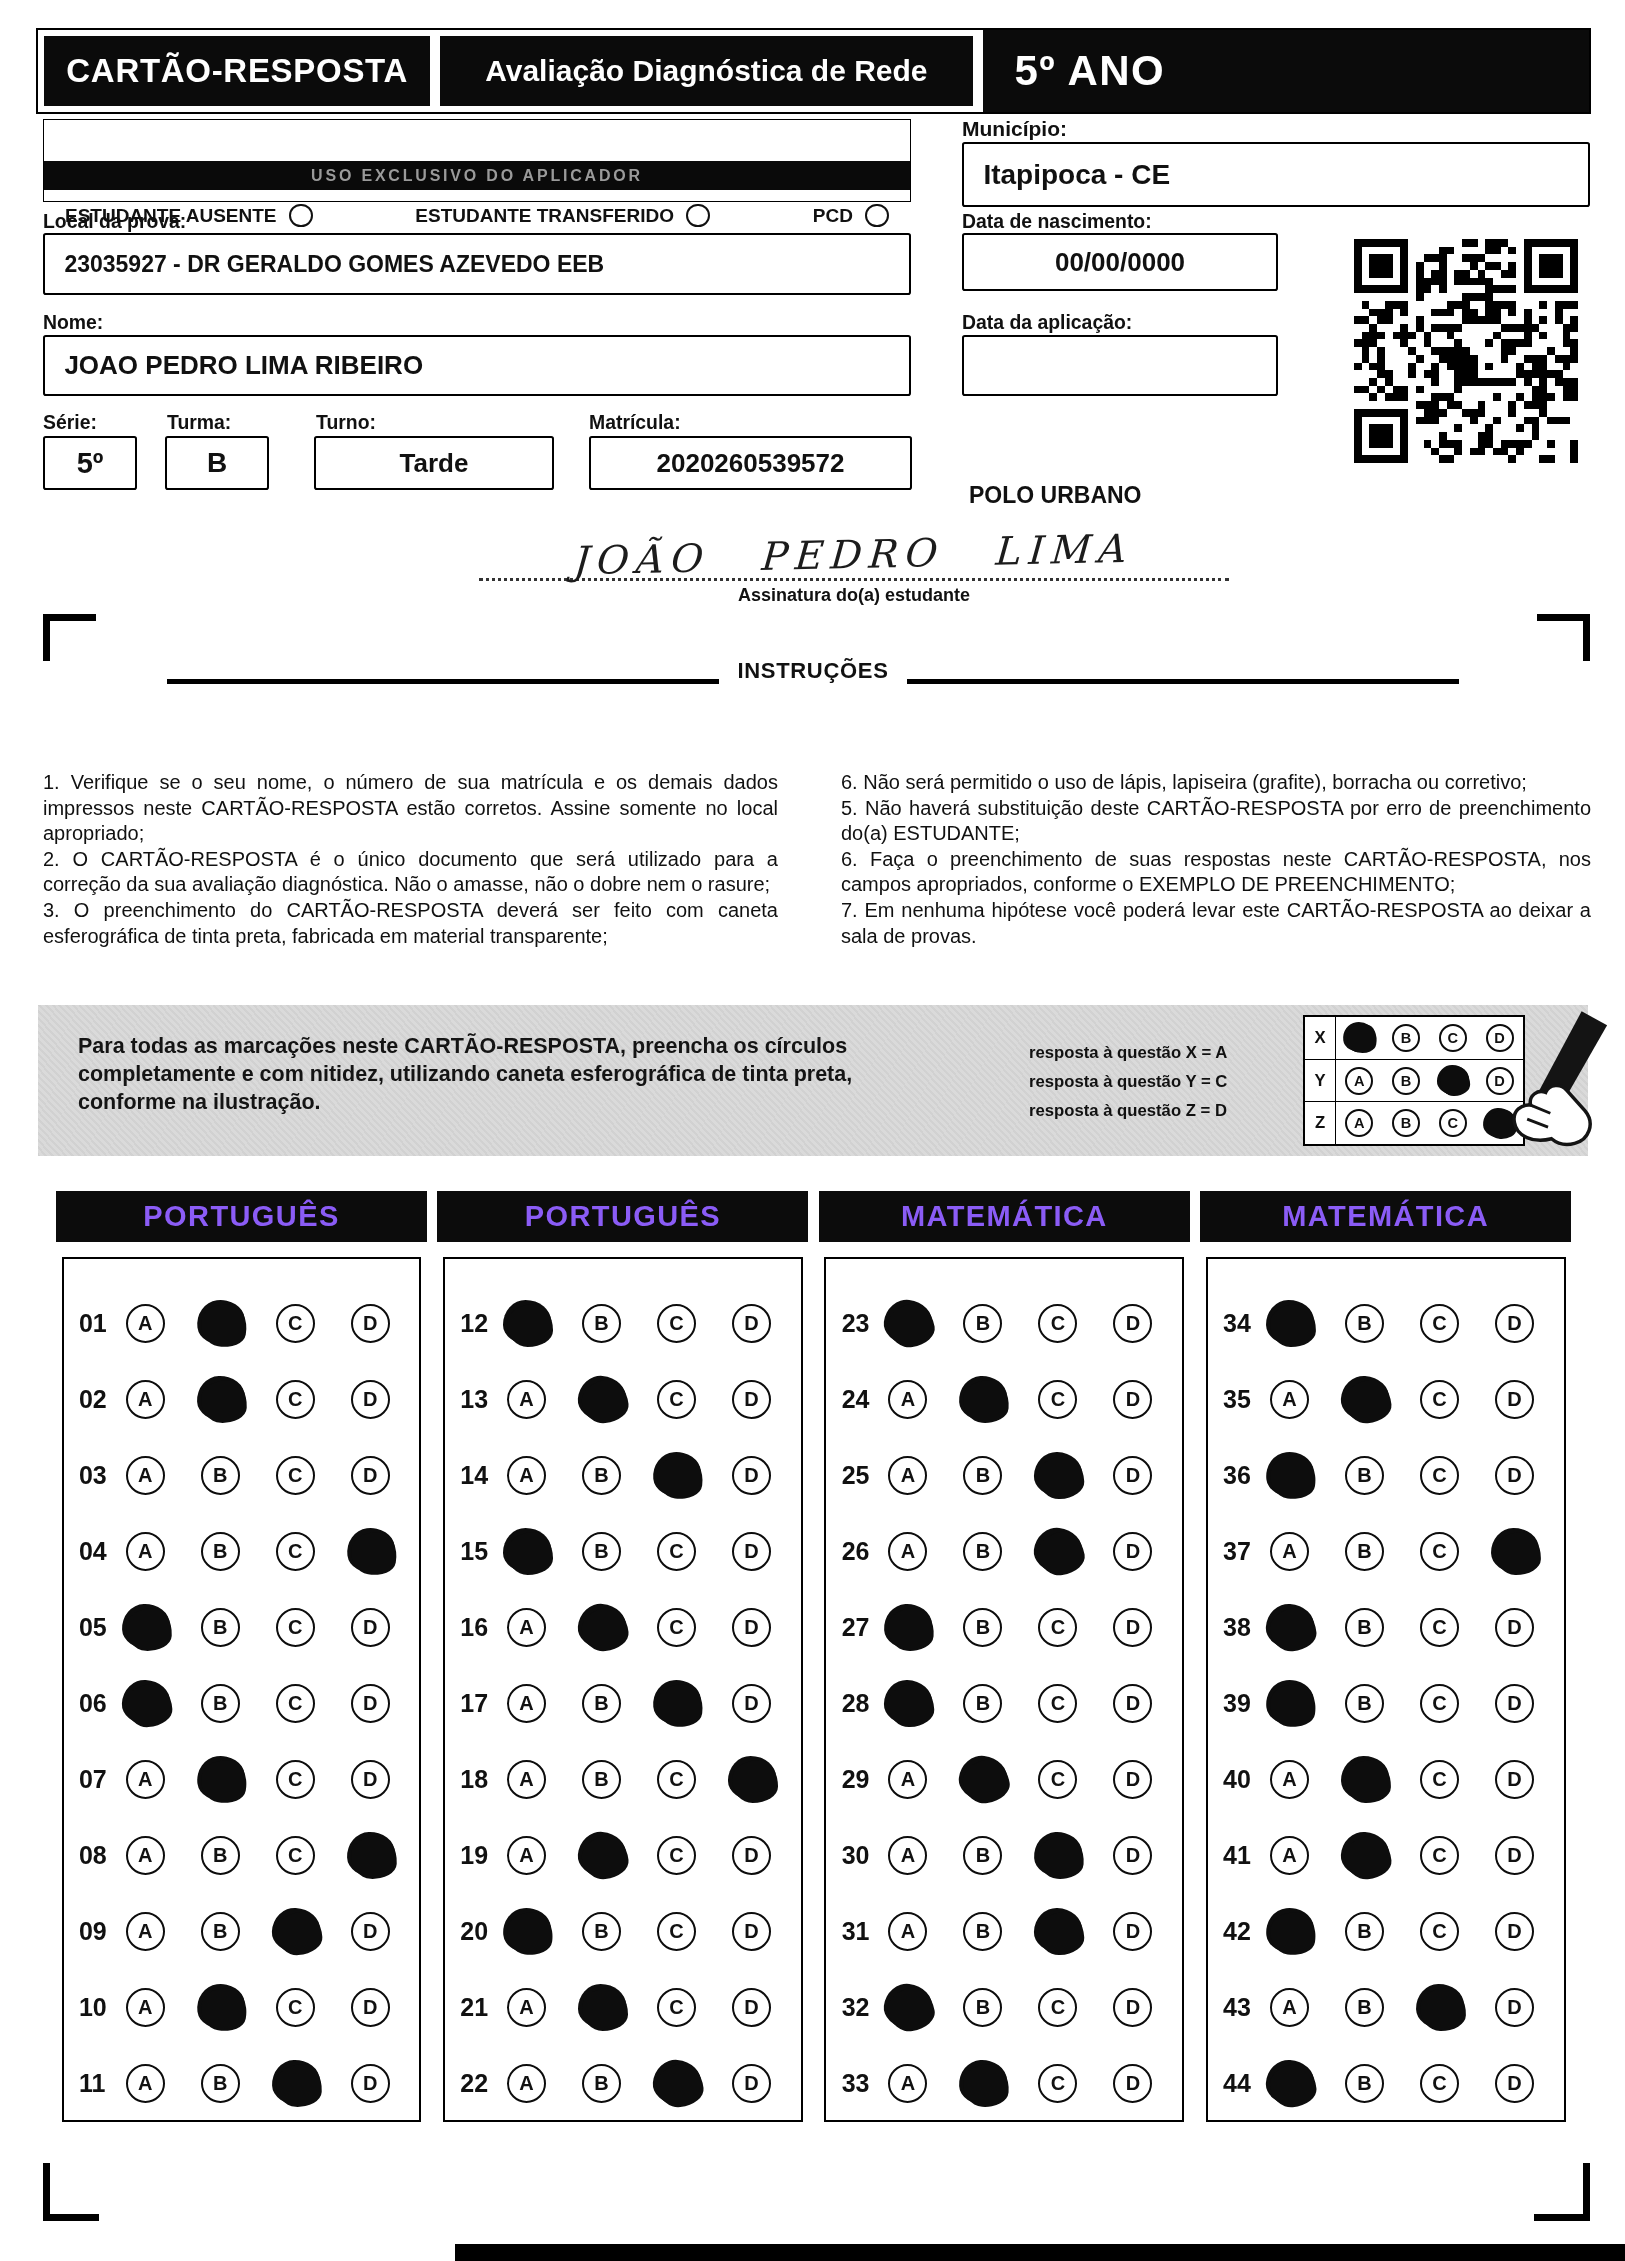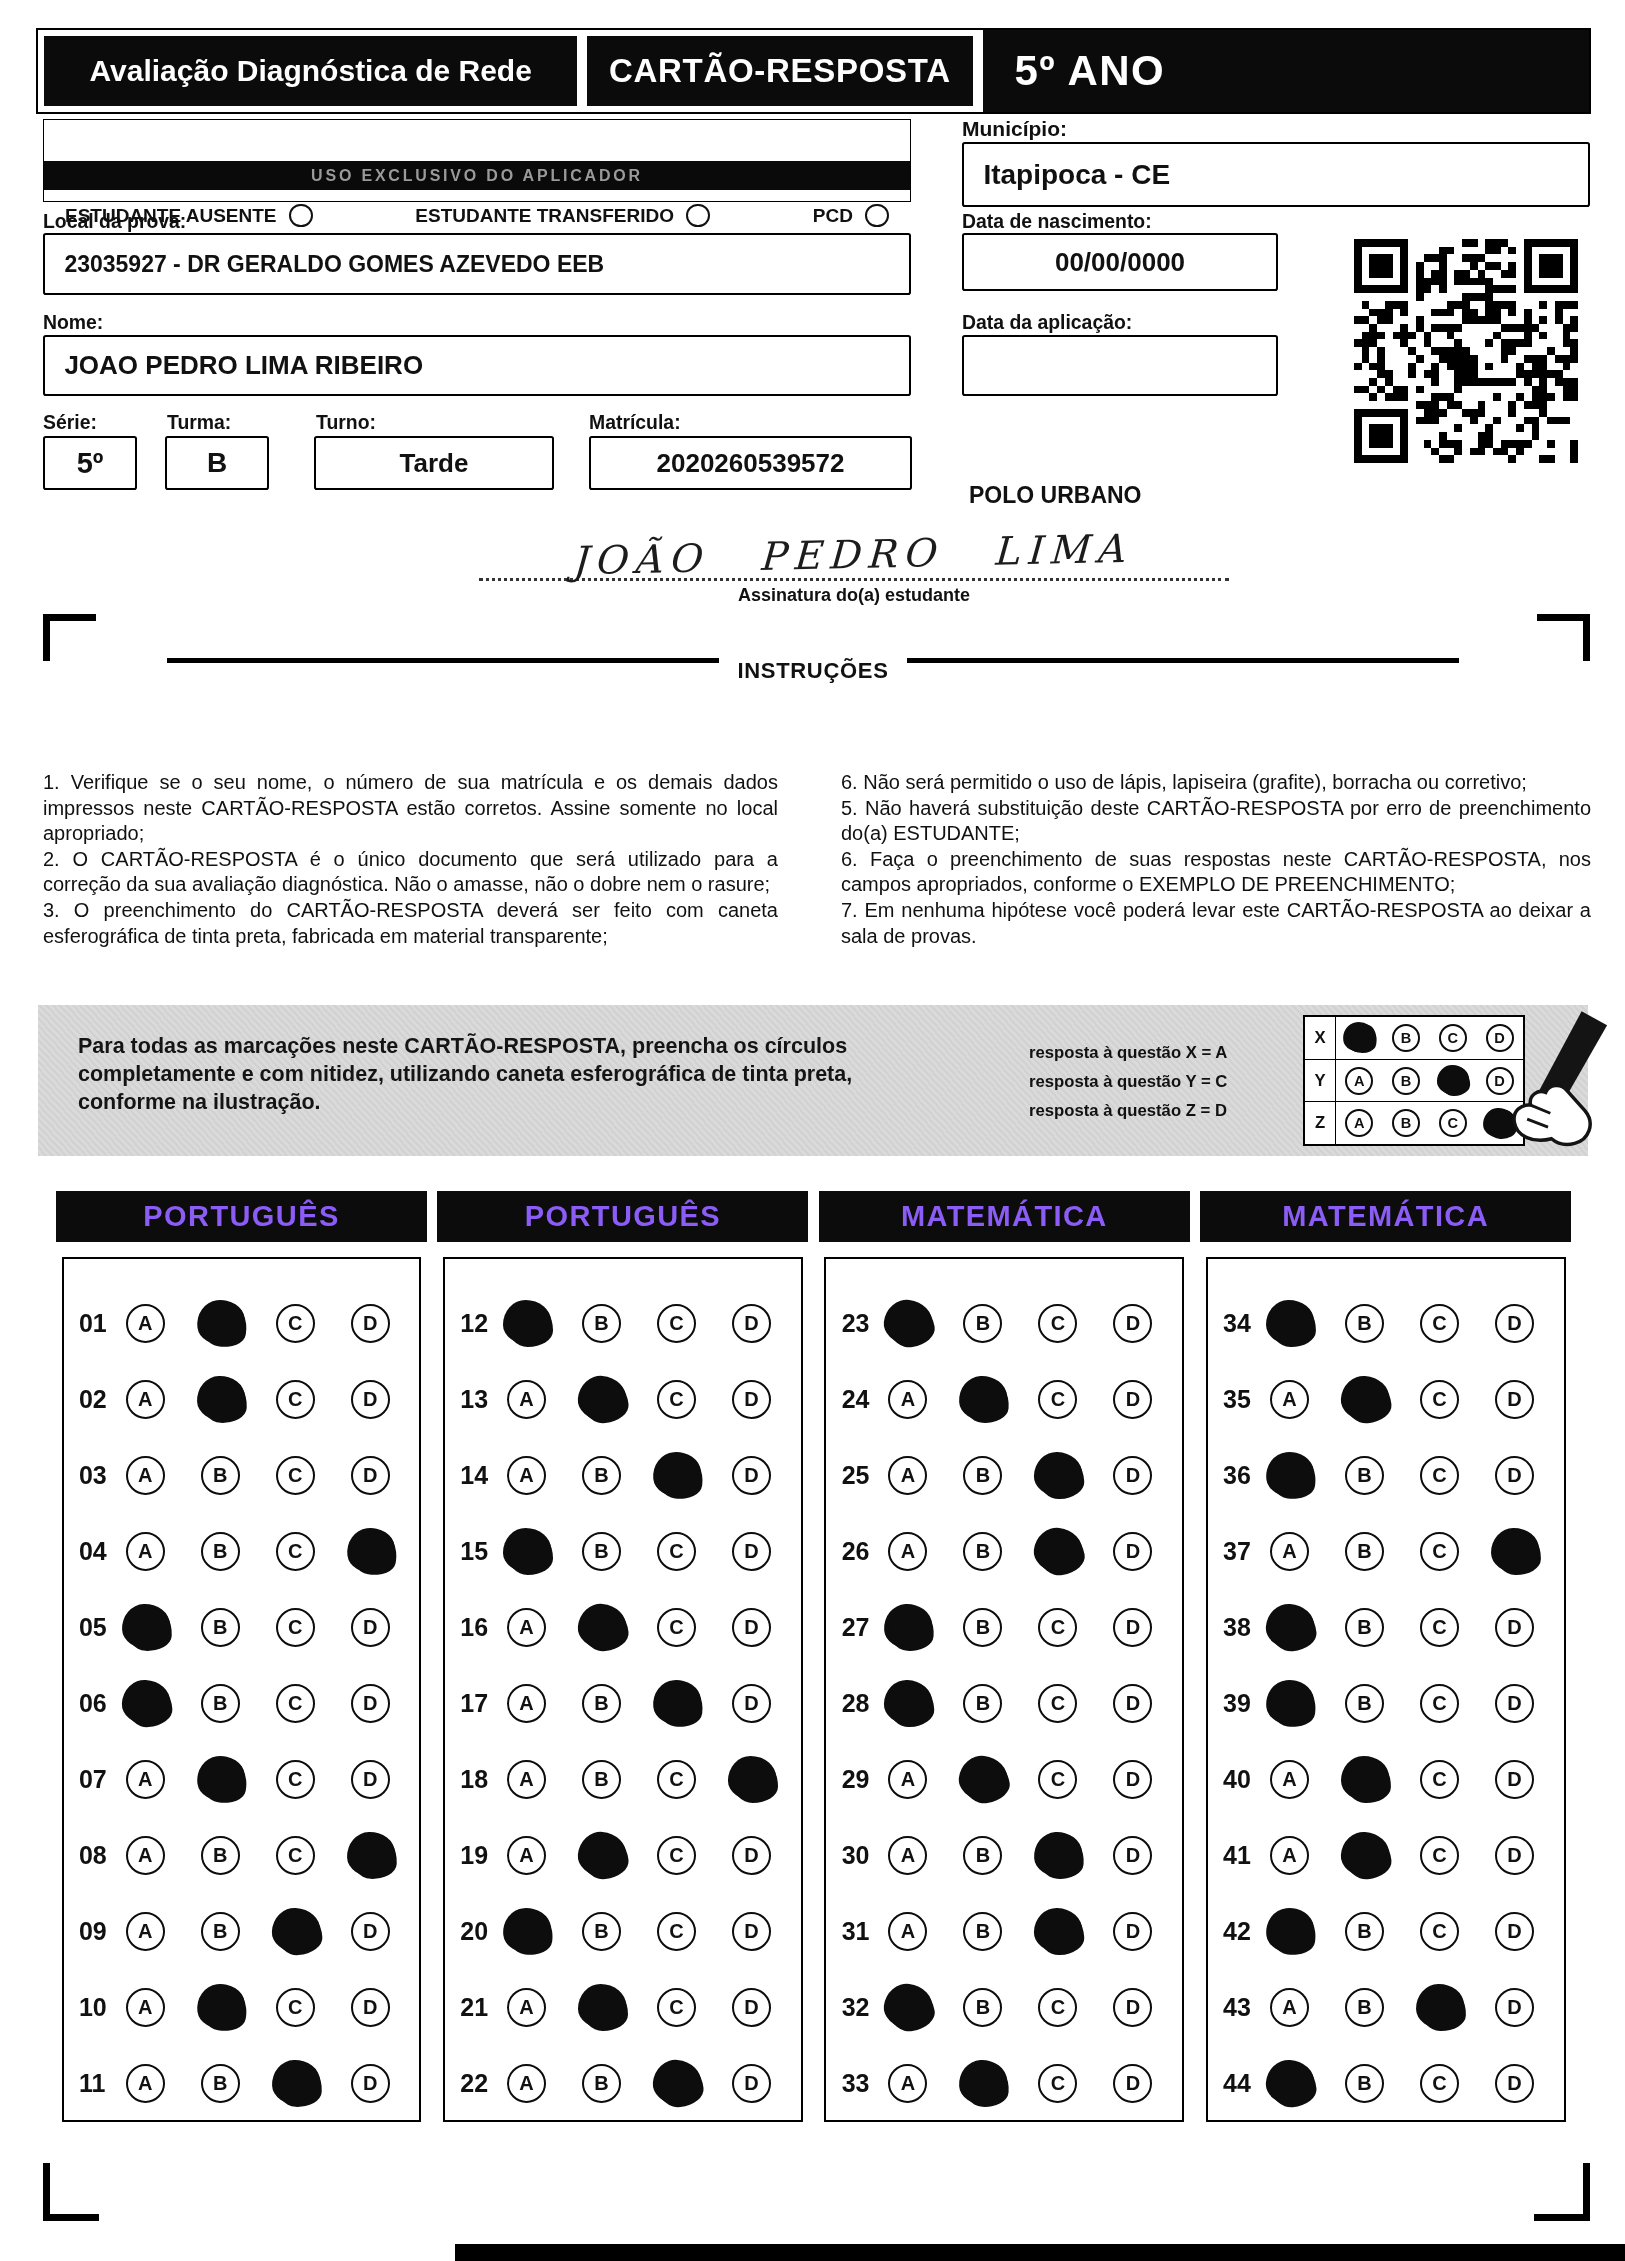--- a/index.html
+++ b/index.html
@@ -45,21 +45,21 @@
     border-left:7px solid #000;border-top:7px solid #000;}
   .bracket-r{position:absolute;left:1537px;top:614px;width:46px;height:40px;
     border-right:7px solid #000;border-top:7px solid #000;}
   .corner-bl{position:absolute;left:43px;top:2163px;width:49px;height:51px;
     border-left:7px solid #000;border-bottom:7px solid #000;}
   .corner-br{position:absolute;left:1534px;top:2163px;width:49px;height:51px;
     border-right:7px solid #000;border-bottom:7px solid #000;}
   .bottom-bar{position:absolute;left:455px;right:0;bottom:0;height:16.7px;background:#000;}
   
   .instr-head{position:absolute;left:167px;right:167px;top:658px;display:flex;
-    align-items:flex-start;gap:18px;}
+    align-items:flex-end;gap:18px;}
   .instr-head .line{flex:1;height:4.9px;background:#000;}
   .instr-title{font-weight:bold;font-size:22px;letter-spacing:0.7px;}
   .instr-col{position:absolute;top:728px;font-size:20px;font-weight:normal;line-height:1.28;
     text-align:justify;margin-top:42px;}
   .instr-col.left{left:43px;width:735px;}
   .instr-col.right{left:841px;width:750px;}
   .instr-item{margin:0;}
   
   .example{position:absolute;left:38px;top:1005px;width:1550px;height:151px;background:#d9d9d9;
     background-image:repeating-linear-gradient(47deg,rgba(0,0,0,.035) 0 2.1px,rgba(255,255,255,.03) 2.1px 4.9px);}
@@ -96,22 +96,22 @@
   .q-row{display:flex;align-items:center;height:76px;}
   .q-num{width:44px;font-size:25px;font-weight:bold;}
   .q-opts{display:flex;gap:36px;margin-left:2.8px;}
 </style>
 </head>
 <body>
 
 <div class="page">
 
   <div class="header">
+    <div class="hbox hbox1">CARTÃO-RESPOSTA</div>
     <div class="hbox hbox2">Avaliação Diagnóstica de Rede</div>
-    <div class="hbox hbox1">CARTÃO-RESPOSTA</div>
     <div class="hbox hbox3">5º ANO</div>
   </div>
 
   <div class="applicator">
     <div class="applicator-bar">USO EXCLUSIVO DO APLICADOR</div>
     <div class="applicator-row">
         <div class="chk-item">
           <span class="chk-label">ESTUDANTE AUSENTE</span>
           <span class="chk-circle"></span>
         </div>

